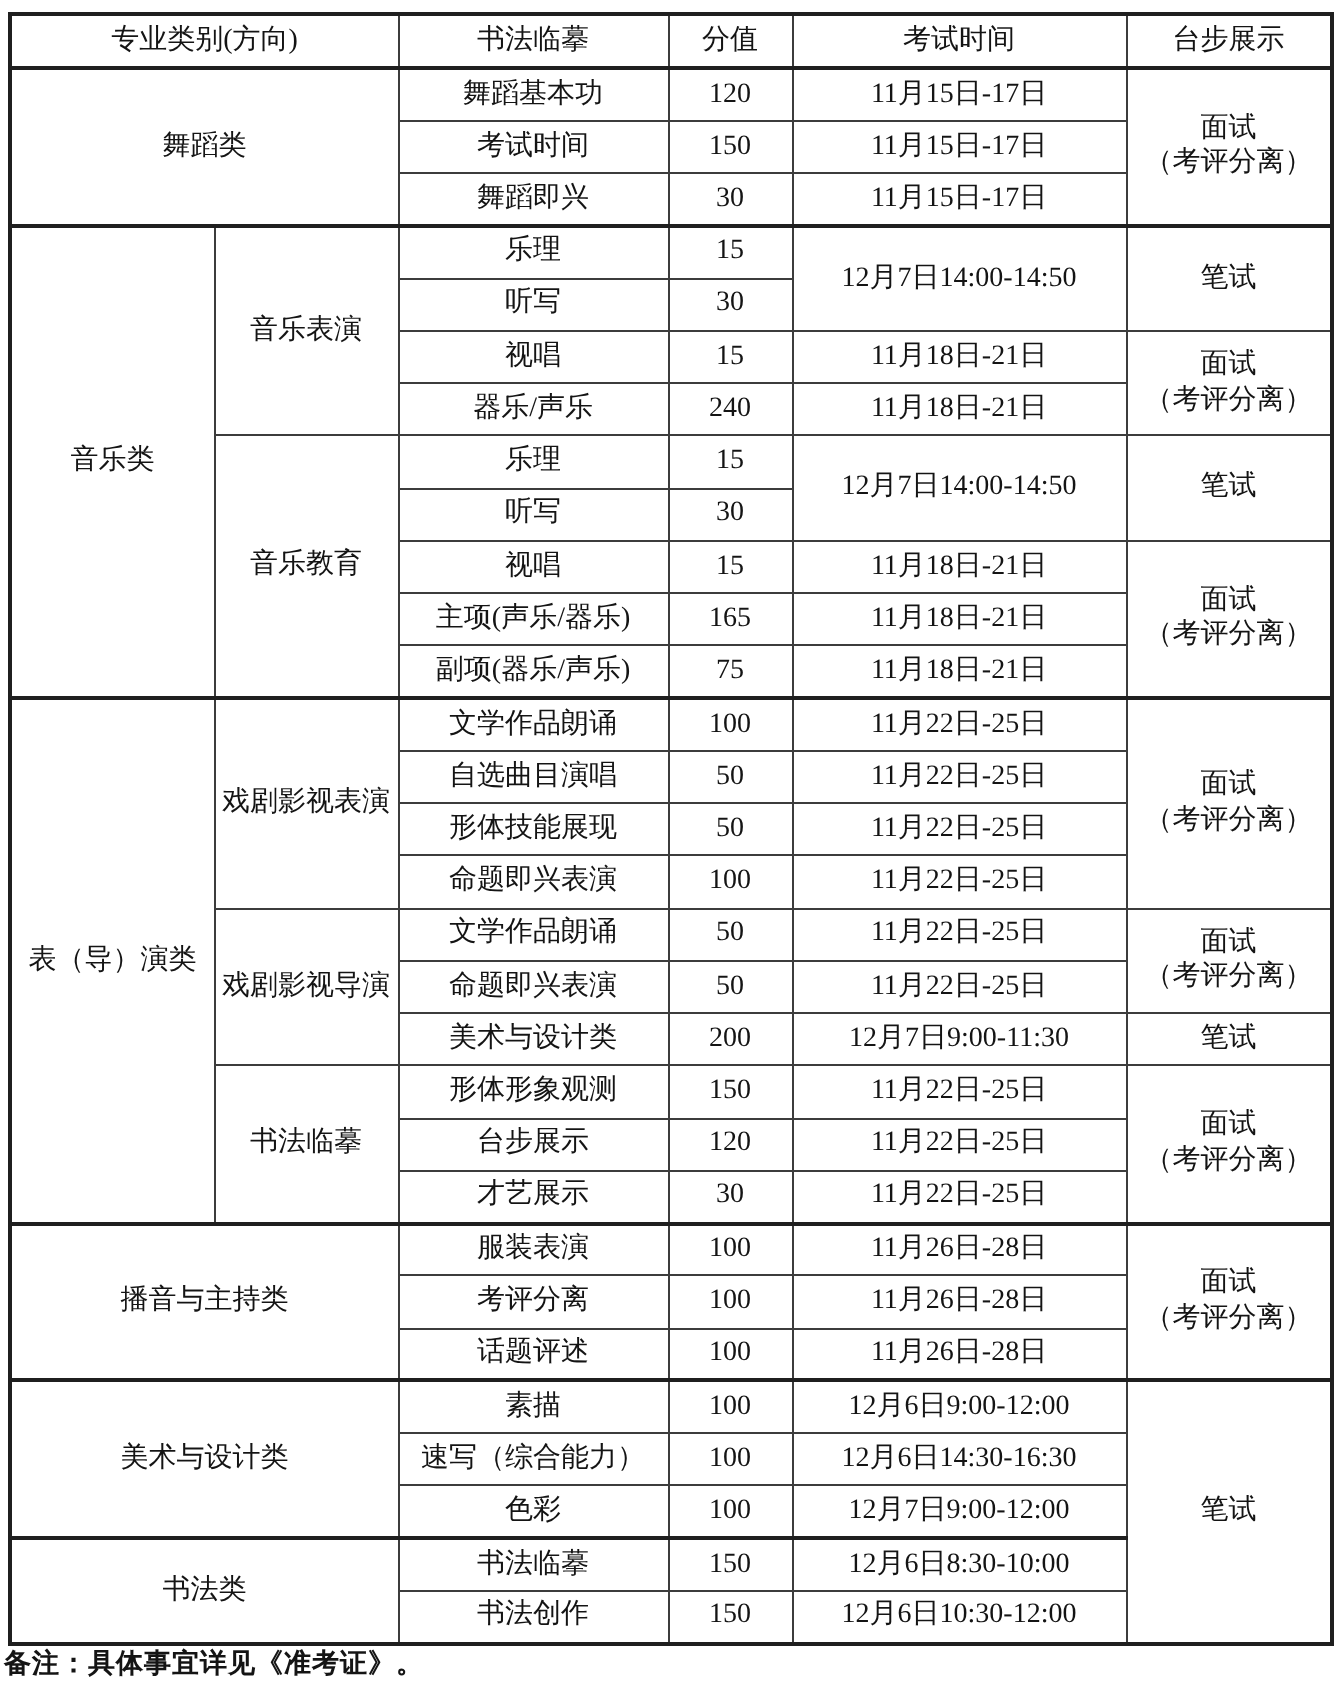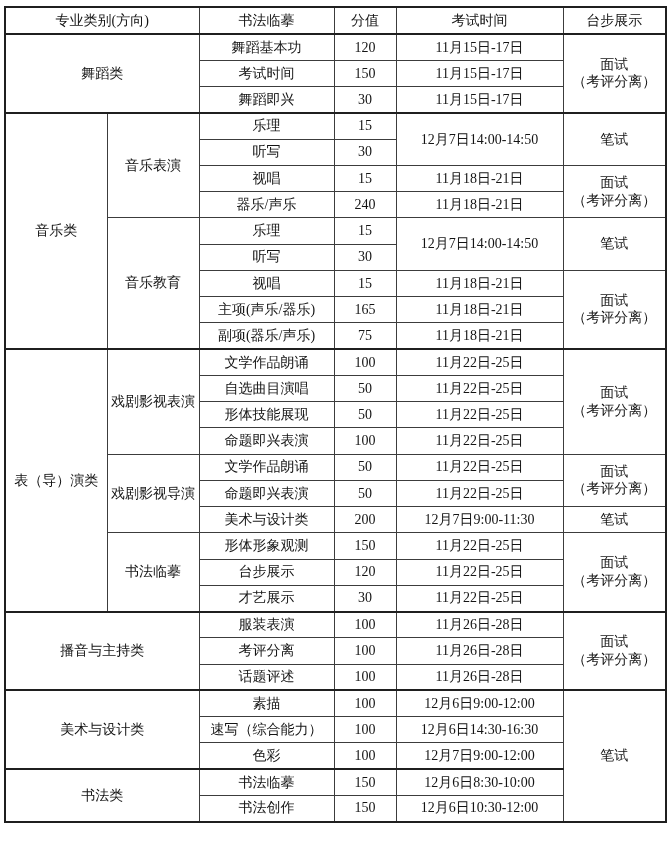--- a/index.html
+++ b/index.html
@@ -257,13 +257,14 @@
           <td>150</td>
           <td>12月6日8:30-10:00</td>
         </tr>
         <tr>
           <td>书法创作</td>
           <td>150</td>
           <td>12月6日10:30-12:00</td>
         </tr>
       </tbody>
   </table>
+  <div class="note">备注：具体事宜详见《准考证》。</div>
 </div>
 
 </body></html>

